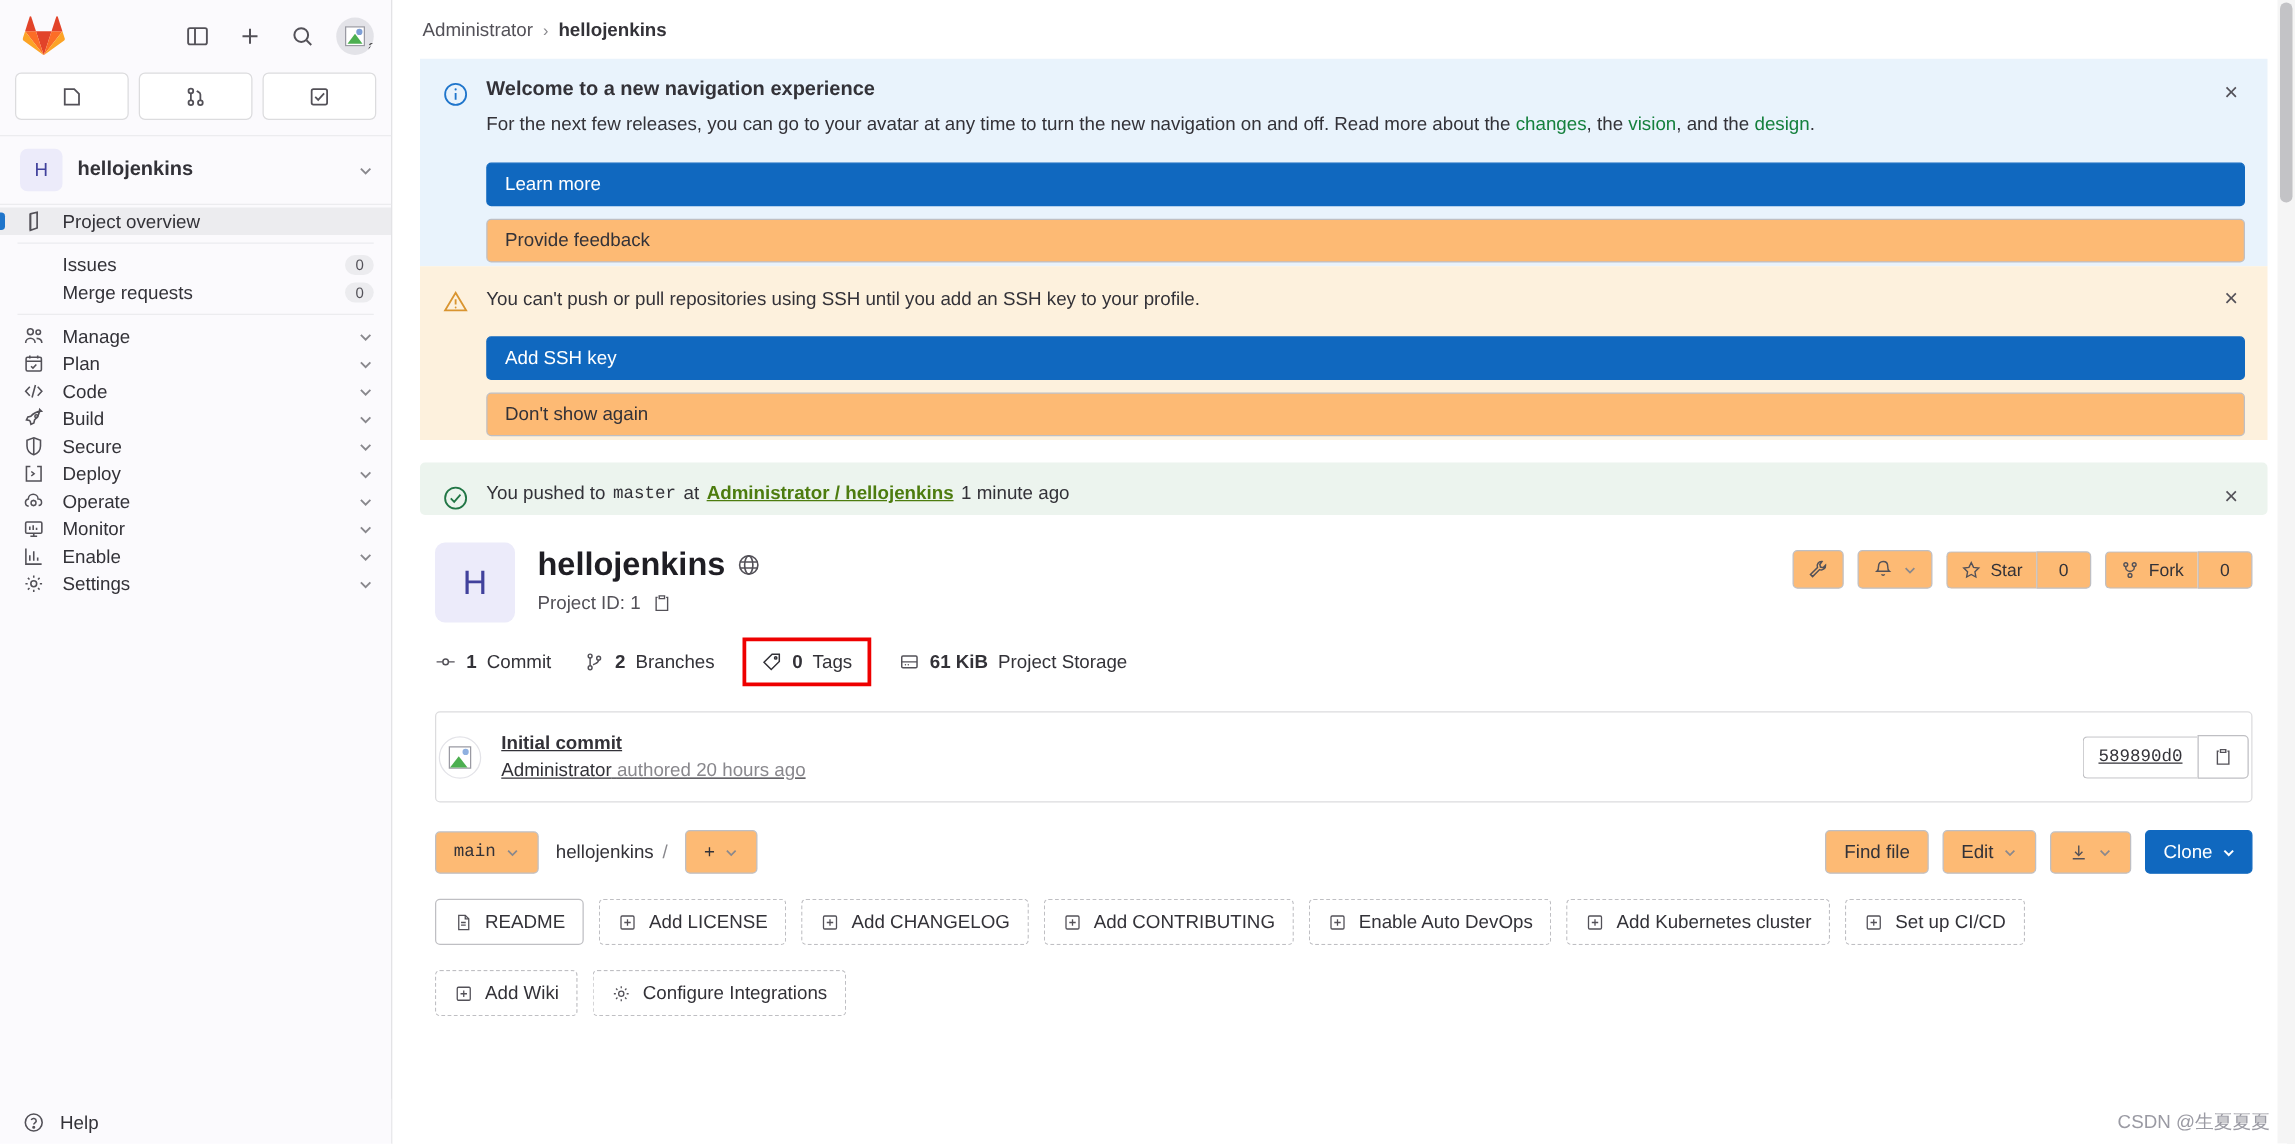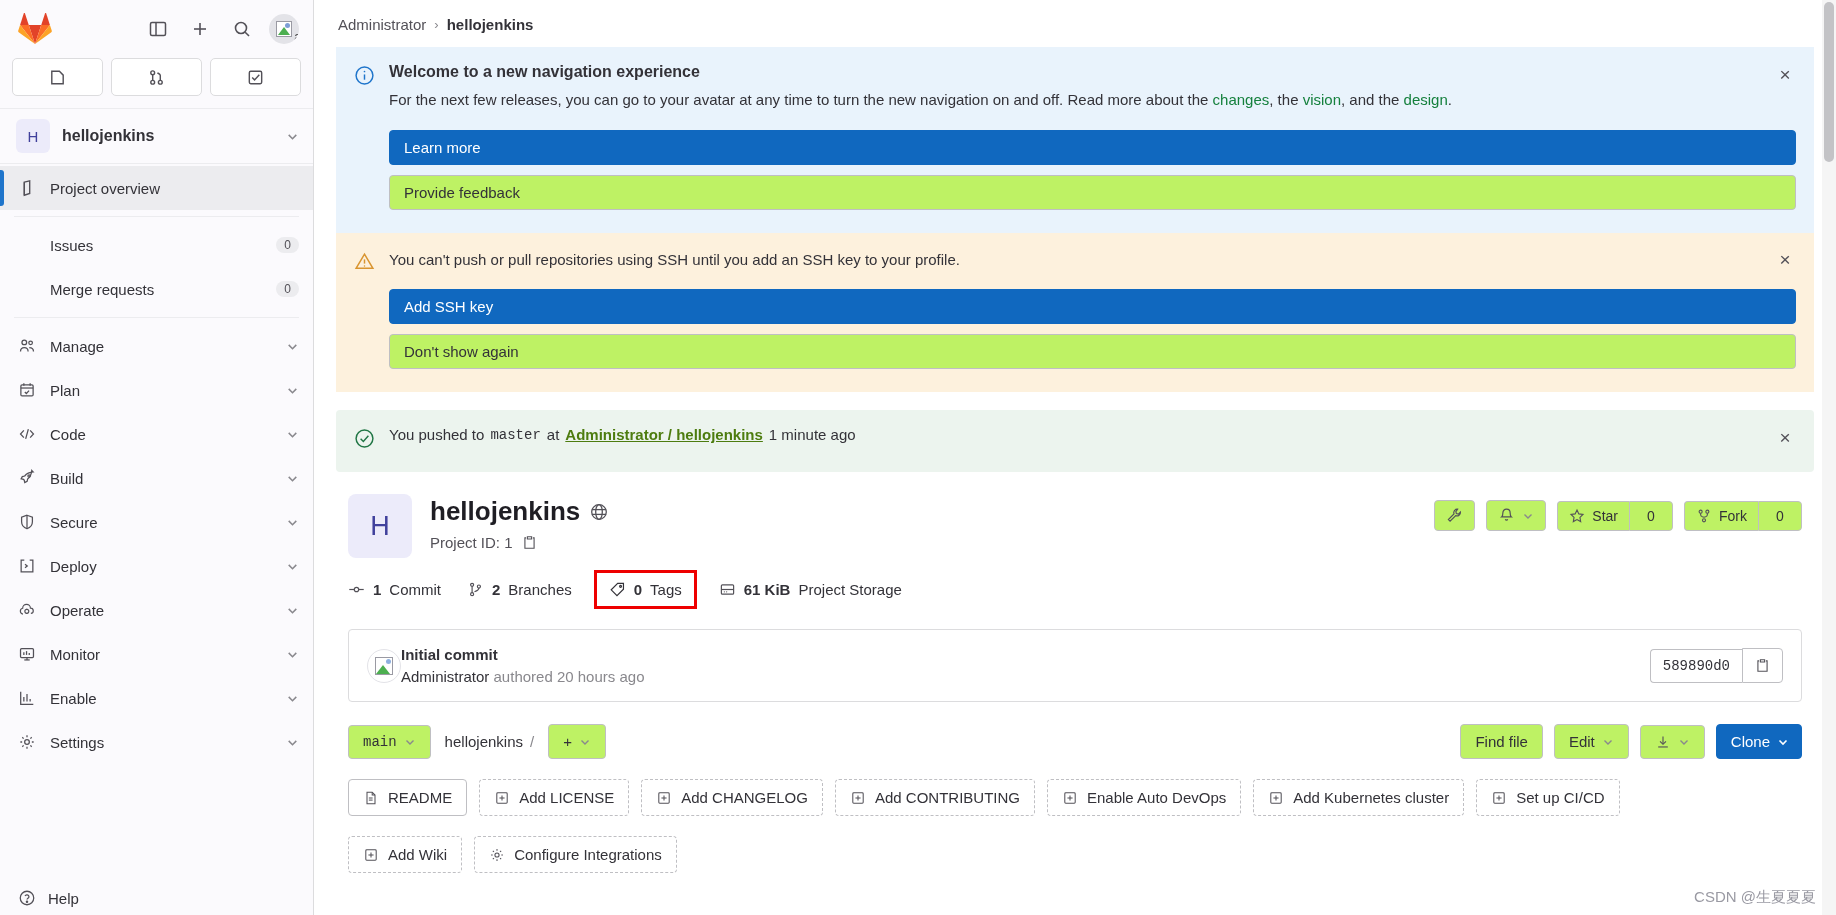--- a/index.html
+++ b/index.html
@@ -83,21 +83,21 @@
     background: #ecebfa; color: #41419c;
     display: flex; align-items: center; justify-content: center;
     font-size: 15px; font-weight: 400;
   }
   .proj-name { font-weight: bold; font-size: 16px; flex: 1; color: #333238; }
   .chev { color: #89888d; font-size: 13px; line-height: 1; }
 
   .sb-nav { flex: 1; overflow: hidden; padding-top: 2px; }
   .nav-item {
     display: flex; align-items: center; gap: 14px;
-    height: 44px; padding: 0 14px 0 18px;
+    height: 22px; padding: 0 14px 0 18px;
     cursor: pointer; color: #333238; font-size: 15px;
     position: relative;
   }
   .nav-item.active { background: #ececef; font-weight: normal; }
   .nav-item.active:before {
     content: ""; position: absolute; left: 0; top: 4px; bottom: 4px;
     width: 4px; border-radius: 0 3px 3px 0; background: #1f75cb;
   }
   .nav-ico { width: 18px; height: 18px; display: flex; align-items: center; justify-content: center; color: #535158; flex-shrink: 0;}
   .nav-label { flex: 1; }
@@ -125,21 +125,21 @@
     padding: 16px 24px 14px 24px;
     font-size: 15px;
   }
   .bc-link { color: #535158; cursor: pointer; }
   .bc-sep { color: #89888d; font-size: 13px; }
   .bc-current { color: #333238; font-weight: bold; cursor: pointer; }
 
   .alert {
     margin: 0 22px 0 22px;
     display: flex; align-items: flex-start; gap: 14px;
-    padding: 16px 18px 23px 18px;
+    padding: 16px 18px 3px 18px;
     position: relative;
   }
   .alert-info { background: #e9f3fc; }
   .alert-warn { background: #fdf1dd; }
   .alert-success { background: #ecf4ee; border-radius: 4px; margin-top: 18px; }
   .alert-ico { flex-shrink: 0; margin-top: 2px; }
   .alert-body { flex: 1; }
   .alert-title { font-weight: bold; font-size: 16px; color: #333238; margin-bottom: 8px; }
   .alert-text { font-size: 15px; color: #333238; line-height: 1.5; }
   .alert-text a { color: #15803d; text-decoration: none; cursor: pointer; }
@@ -148,21 +148,21 @@
     position: absolute; right: 16px; top: 14px;
     width: 26px; height: 26px; cursor: pointer;
     display: flex; align-items: center; justify-content: center;
     color: #535158; font-size: 19px; line-height: 1; border: none; background: transparent;
   }
 
   .btn {
     font-family: "Liberation Sans", sans-serif;
     font-size: 15px; border-radius: 4px;
     padding: 8px 14px; cursor: pointer;
-    border: 1px solid #bfbfc3; background: #bef264; color: #333238;
+    border: 1px solid #bfbfc3; background: #fdba74; color: #333238;
     white-space: nowrap; display: inline-flex; align-items: center; gap: 7px;
   }
   .btn-primary { background: #1068bf; border-color: #1068bf; color: #fff; }
   .btn-sm { padding: 6px 11px; font-size: 14px; }
 
   .success-line { font-size: 15px; color: #333238; display: flex; align-items: center; gap: 6px; flex-wrap: wrap;}
   .code-inline { font-family: "Liberation Mono", monospace; font-size: 14px; color: #333238; }
   .success-line a { color: #4d7c0f; font-weight: bold; text-decoration: underline; cursor: pointer; }
 
   
@@ -201,22 +201,23 @@
   .stat b { font-weight: bold; }
   .stat.highlight {
     border: 3px solid #ee0000; padding: 8px 12px; margin: -8px -4px;
   }
 
   
   .commit-card {
     margin: 28px 34px 0 34px;
     border: 1px solid #dcdcde; border-radius: 4px;
     background: #fff;
-    display: flex; align-items: center; 
-    padding: 16px 18px;
+    display: flex; align-items: center; gap: 16px;
+    padding: 16px 2px;
+    text-decoration: underline;
   }
   .commit-avatar {
     width: 34px; height: 34px; border-radius: 50%;
     background: #fff; border: 1px solid #e3e3e8;
     display: flex; align-items: center; justify-content: center;
     position: relative; overflow: hidden; flex-shrink: 0;
   }
   .commit-avatar .brokenimg2 { width: 18px; height: 18px; border: 1px solid #9a9aa3; position: relative; background: #fff;}
   .commit-avatar .brokenimg2:after {
     content: ""; position: absolute; left: 0px; bottom: 0px;

